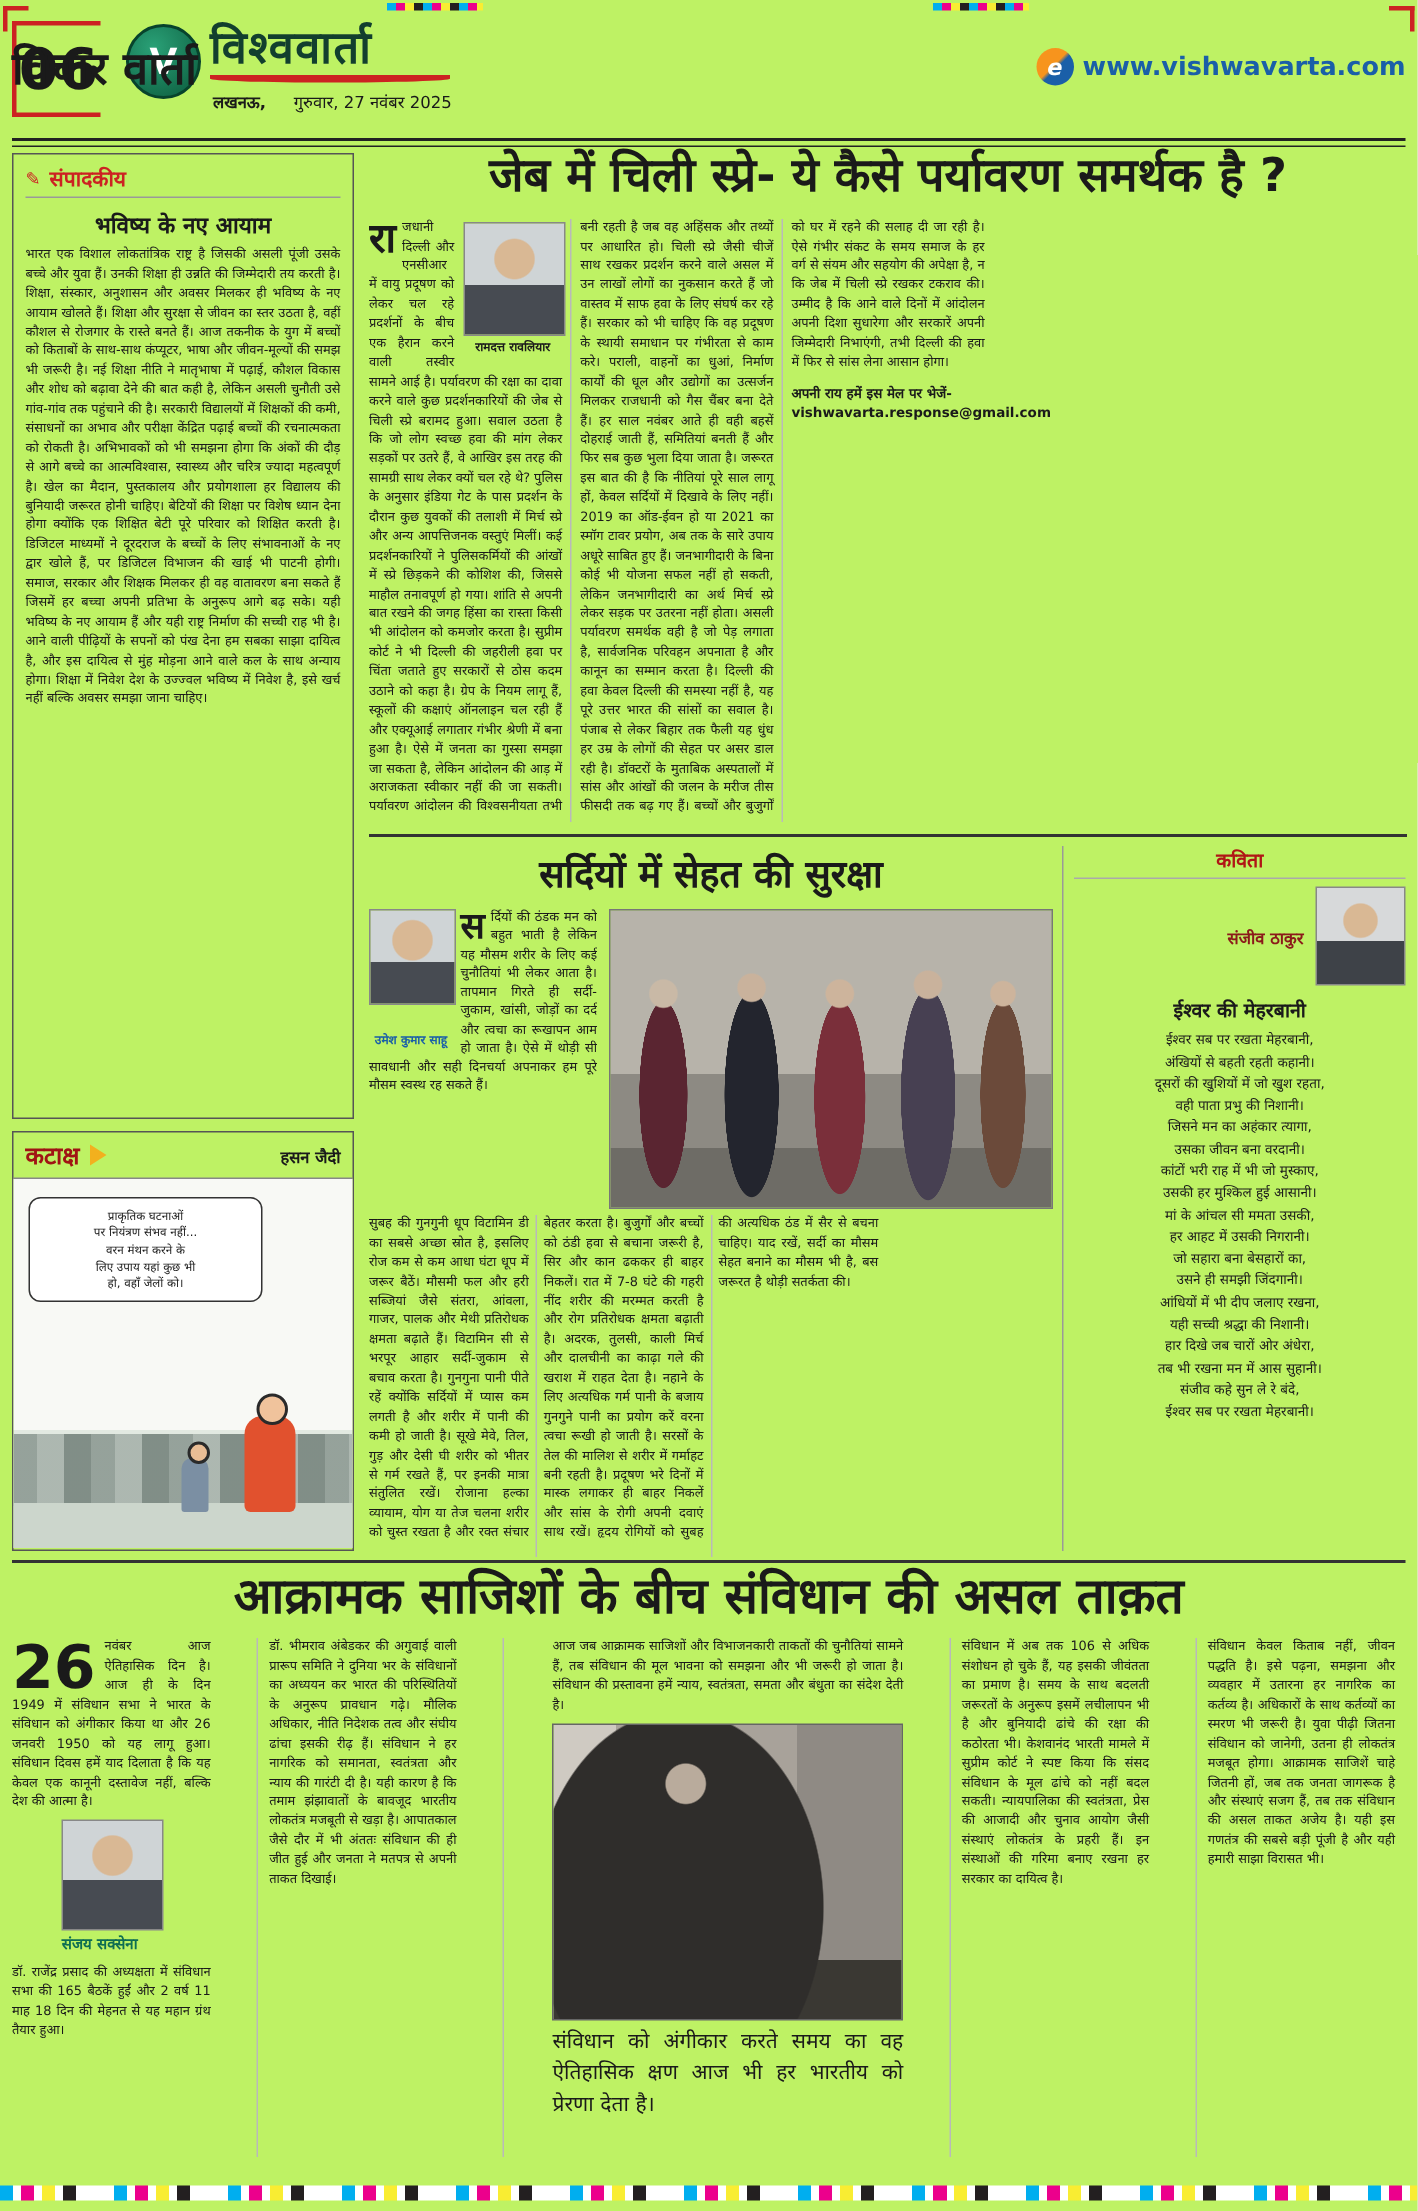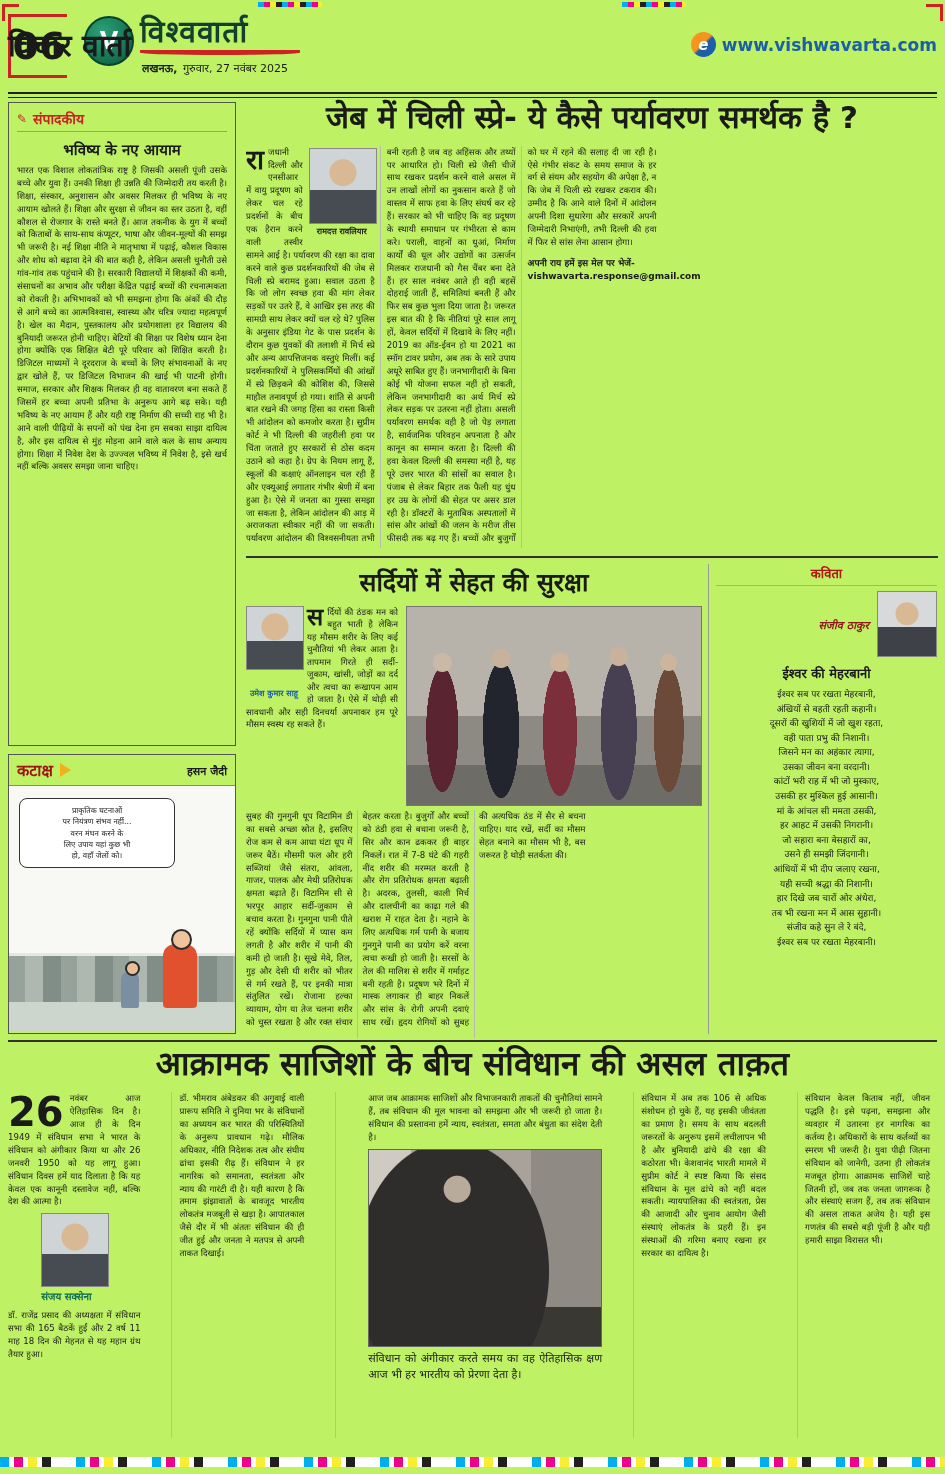--- a/index.html
+++ b/index.html
@@ -18,21 +18,21 @@
   .masthead{position:absolute;left:8px;top:10px;width:929px;height:78px;}
   .pagenum-box{position:absolute;left:0;top:4px;width:56px;height:58px;
     border-left:3px solid #cc2222;border-top:3px solid #cc2222;border-bottom:3px solid #cc2222;
     display:flex;align-items:center;justify-content:center;font-size:38px;font-weight:700;}
   .logo-circle{position:absolute;left:76px;top:6px;width:46px;height:46px;border-radius:50%;
     background:radial-gradient(circle at 35% 30%,#2aa177,#0b5a3c);color:#fff;
     display:flex;align-items:center;justify-content:center;font-size:24px;font-weight:700;border:2px solid #07432c;}
   .paper-name{position:absolute;left:132px;top:0px;font-size:30px;font-weight:700;color:#123f2e;letter-spacing:1px;}
   .red-swoosh{position:absolute;left:132px;top:40px;width:160px;height:5px;background:#cc2222;border-radius:0 0 100% 100%;}
   .location-date{position:absolute;left:134px;top:50px;font-size:11px;}
-  .location-date .loc{font-weight:700;margin-right:2px;}
+  .location-date .loc{font-weight:700;margin-right:15px;}
   .section-title{position:absolute;left:0;right:0;top:14px;text-align:left;font-size:30px;font-weight:700;}
   .website{position:absolute;right:0;top:22px;font-size:17px;font-weight:700;color:#1a5fa8;display:flex;align-items:center;gap:6px;}
   .e-icon{width:25px;height:25px;border-radius:50%;background:linear-gradient(135deg,#f7941d 46%,#1a5fa8 54%);
     color:#fff;display:flex;align-items:center;justify-content:center;font-size:15px;font-weight:700;font-style:italic;}
   .masthead-rule{position:absolute;left:8px;width:929px;top:92px;height:3px;border-top:2px solid #222;border-bottom:1px solid #222;}
 
   
   .editorial{position:absolute;left:8px;top:102px;width:228px;height:644px;border:1px solid #555;
     padding:6px 8px;box-sizing:border-box;}
   .ed-label{color:#cc2222;font-weight:700;font-size:14px;border-bottom:1px solid #999;padding-bottom:3px;
@@ -98,21 +98,21 @@
       radial-gradient(circle at 89% 28%,#cdb49c 0 8px,transparent 9px),
       radial-gradient(15px 62px at 89% 62%,#6b4a3a 0 100%,transparent 101%),
       linear-gradient(180deg,#b7b3aa 0 55%,#8d8a83 55% 80%,#6e6c66 80% 100%);}
   .health-cols{margin-top:6px;height:228px;overflow:hidden;column-count:4;column-gap:10px;column-fill:auto;
     column-rule:1px solid #b9b9b9;font-size:8.6px;line-height:1.5;text-align:justify;}
 
   
   .vrule-poem{position:absolute;left:708px;top:564px;height:470px;border-left:1px solid #999;}
   .poem{position:absolute;left:716px;top:564px;width:221px;height:470px;}
   .poem-label{text-align:center;font-weight:700;font-size:13px;color:#b01616;border-bottom:1px solid #aaa;padding-bottom:3px;}
-  .poem-authorrow{display:flex;align-items:center;justify-content:flex-end;gap:8px;margin-top:5px;font-style:italic;}
+  .poem-authorrow{display:flex;align-items:center;justify-content:flex-end;gap:8px;margin-top:5px;}
   .poem-name{font-weight:700;color:#8b1a1a;font-size:11px;}
   .poem-headshot{width:58px;height:64px;border:1px solid #888;
     background:radial-gradient(circle at 50% 34%,#d9b894 0 11px,transparent 12px),
                linear-gradient(180deg,#d7d9da 0 55%,#3e4248 55% 100%);}
   .poem-title{text-align:center;font-weight:700;font-size:13px;margin:7px 0 5px;}
   .poem-text{font-size:9px;line-height:1.62;text-align:center;white-space:pre-line;}
 
   
   .constitution{position:absolute;left:8px;top:1046px;width:929px;}
   .const-headline{font-size:33px;font-weight:700;text-align:center;line-height:1.1;}
@@ -124,21 +124,21 @@
   .dropcap-26{float:left;font-size:40px;font-weight:700;line-height:.85;padding:3px 6px 0 0;}
   .c1-photoblock{width:66px;margin:5px auto;}
   .c1-photoblock .headshot{height:72px;}
   .c1-name{display:block;font-size:10px;font-weight:700;color:#0e6e52;text-align:left;margin-top:2px;}
   .bw-photo{height:196px;border:1px solid #666;margin:5px 0 4px;
     background:
       radial-gradient(circle at 38% 20%,#b9ab9c 0 13px,transparent 14px),
       radial-gradient(96px 130px at 36% 62%,#2f2d2b 0 100%,transparent 101%),
       linear-gradient(0deg,#3a3833 0 20%,transparent 20%),
       linear-gradient(90deg,#cfcac2 0 18%,#a8a29a 18% 70%,#8f8a84 70% 100%);}
-  .c34-caption{font-size:11px;text-align:justify;}
+  .c34-caption{font-size:14px;text-align:justify;}
 </style>
 </head>
 <body>
 
 <div class="page">
 
   <div class="corner-l"></div>
   <div class="corner-r"></div>
   <div class="cmyk-top" style="left:258px;"></div>
   <div class="cmyk-top" style="left:622px;"></div>

